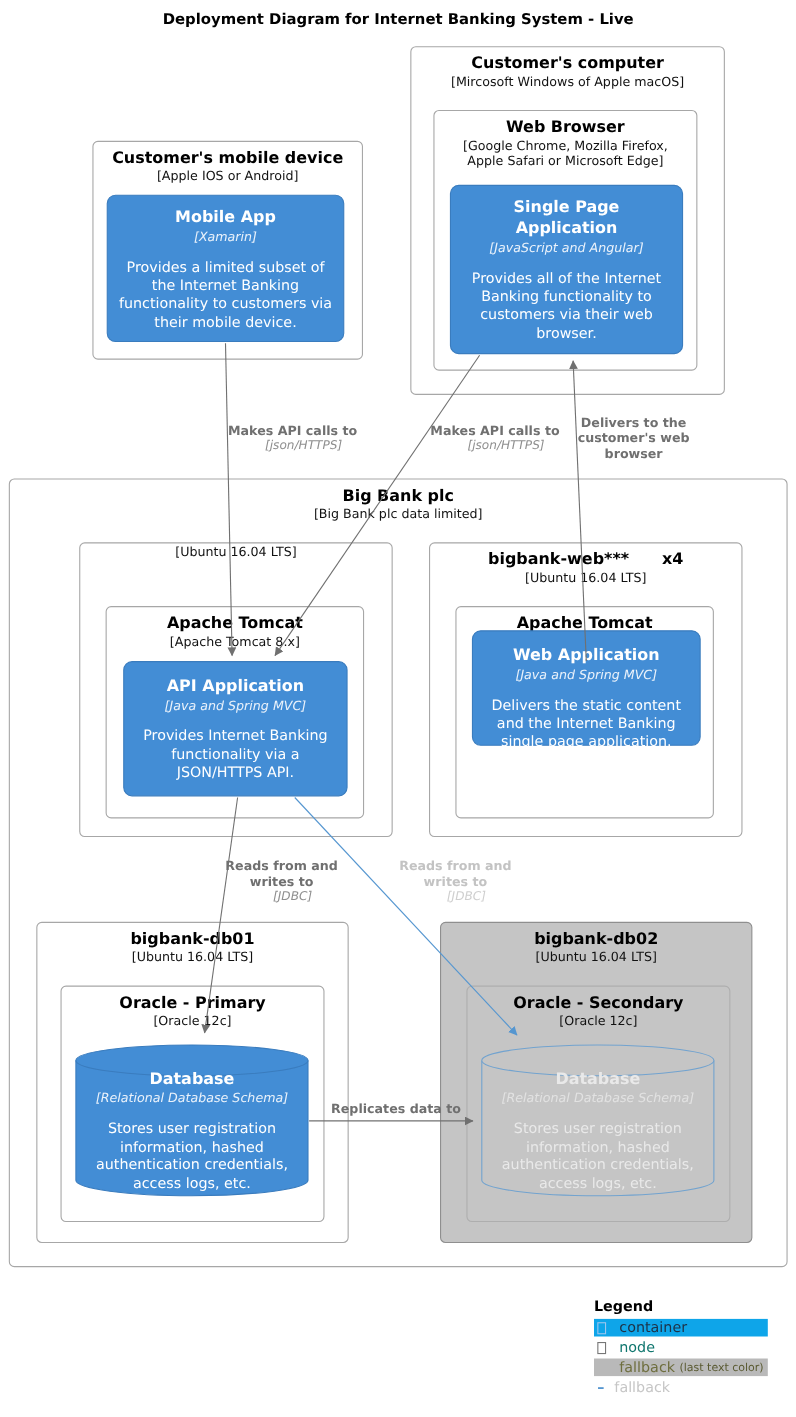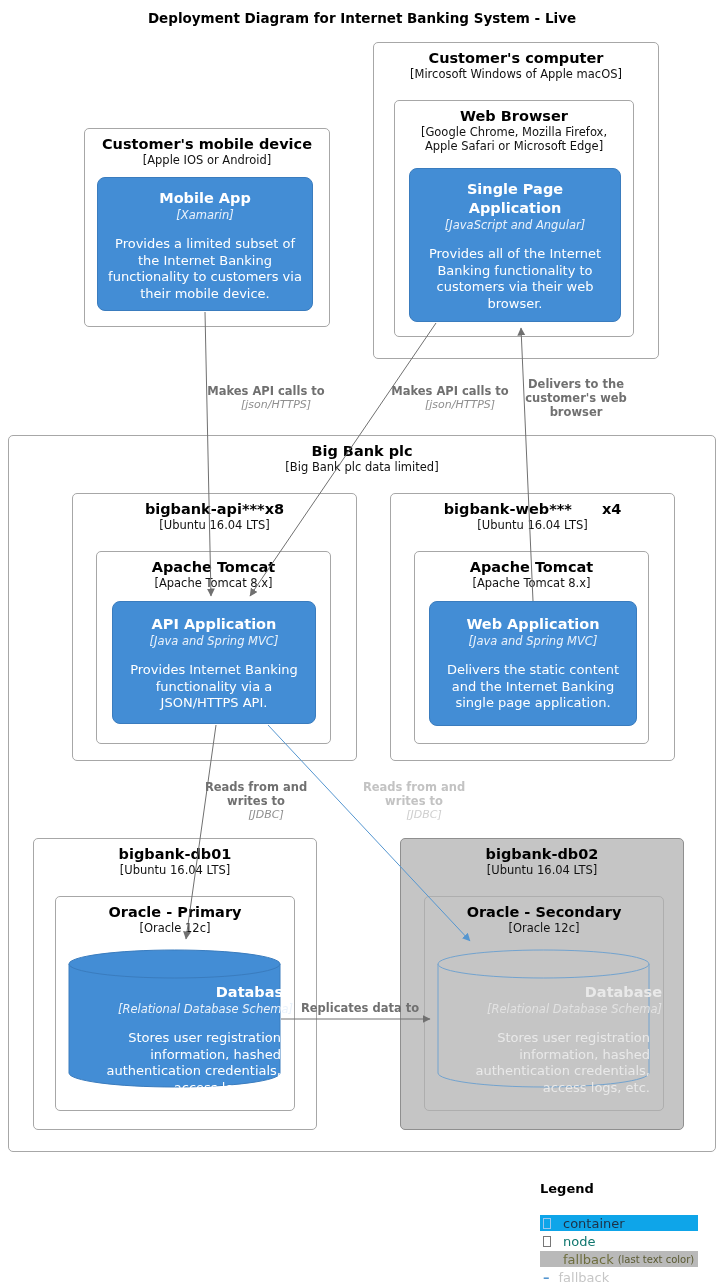--- a/index.html
+++ b/index.html
@@ -23,32 +23,32 @@
   .node-sub{font-size:11.5px;line-height:14px;color:#111;}
   .title-row{display:flex;justify-content:center;gap:30px;}
   .container-box{
     background:#438dd5;border:1px solid #3a7cbe;border-radius:8px;
     box-sizing:border-box;text-align:center;color:#fff;
   }
   .c-title{font-size:14.5px;font-weight:bold;line-height:19px;padding-top:11px;}
   .c-title.narrow{max-width:130px;margin:0 auto;}
   .c-tech{font-size:11.5px;font-style:italic;line-height:15px;color:#eaf2fb;}
   .c-desc{font-size:13px;line-height:16.5px;margin-top:13px;padding:0 10px;}
-  .cyl-text{left:12px;width:100%;text-align:right;color:#fff;margin-top:11px;}
+  .cyl-text{left:0;width:100%;text-align:center;color:#fff;}
   .cyl-text .c-desc{padding:0 12px;}
   .cyl-text.dim{color:#e9e9e9;}
   .cyl-text.dim .c-tech{color:#e2e2e2;}
   .rel-label{
     text-align:center;font-size:11.5px;font-weight:bold;color:#707070;line-height:14px;
   }
   .rel-tech{font-size:11px;font-weight:normal;font-style:italic;color:#8f8f8f;margin-left:20px;}
   .rel-label.faded{color:#c3c3c3;}
   .rel-label.faded .rel-tech{color:#cfcfcf;}
   .legend{left:540px;top:1181px;width:158px;}
-  .legend-title{font-size:13px;font-weight:bold;color:#000;margin-bottom:19px;}
+  .legend-title{font-size:13px;font-weight:bold;color:#000;margin-bottom:3px;}
   .legend-row{display:flex;align-items:center;height:16px;margin-bottom:2px;font-size:13px;}
   .legend-row .swatch{
     display:inline-block;width:8px;height:11px;margin:0 12px 0 3px;box-sizing:border-box;
   }
   .legend-row.container-row{background:#0ea5e9;color:#1d3146;}
   .legend-row.container-row .swatch{border:1px solid #9cc6ee;}
   .legend-row.node-row{color:#0f766e;}
   .legend-row.node-row .swatch{border:1px solid #777;}
   .legend-row.fallback-bg-row{background:#b9b9b9;color:#6e6e3e;}
   .legend-row.fallback-bg-row .pad{display:inline-block;width:23px;}
@@ -87,21 +87,20 @@
     <div class="c-tech">[JavaScript and Angular]</div>
     <div class="c-desc">Provides all of the Internet Banking functionality to customers via their web browser.</div>
   </div>
 
   <div class="abs node" style="left:8px;top:435px;width:708px;height:717px;">
     <div class="node-title">Big Bank plc</div>
     <div class="node-sub">[Big Bank plc data limited]</div>
   </div>
 
   <div class="abs node" style="left:72px;top:493px;width:285px;height:268px;">
-    <div class="node-title">bigbank-api***x8</div>
     <div class="node-sub">[Ubuntu 16.04 LTS]</div>
   </div>
   <div class="abs node" style="left:96px;top:551px;width:235px;height:193px;">
     <div class="node-title">Apache Tomcat</div>
     <div class="node-sub">[Apache Tomcat 8.x]</div>
   </div>
   <div class="abs container-box" style="left:112px;top:601px;width:204px;height:123px;">
     <div class="c-title" style="padding-top:13px;">API Application</div>
     <div class="c-tech">[Java and Spring MVC]</div>
     <div class="c-desc">Provides Internet Banking functionality via a JSON/HTTPS API.</div>
@@ -111,21 +110,21 @@
     <div class="node-title title-row">
       <span>bigbank-web***</span>
       <span>x4</span>
     </div>
     <div class="node-sub">[Ubuntu 16.04 LTS]</div>
   </div>
   <div class="abs node" style="left:414px;top:551px;width:235px;height:193px;">
     <div class="node-title">Apache Tomcat</div>
     <div class="node-sub">[Apache Tomcat 8.x]</div>
   </div>
-  <div class="abs container-box" style="left:429px;top:601px;width:208px;height:125px;">
+  <div class="abs container-box" style="left:429px;top:573px;width:208px;height:105px;">
     <div class="c-title" style="padding-top:13px;">Web Application</div>
     <div class="c-tech">[Java and Spring MVC]</div>
     <div class="c-desc">Delivers the static content and the Internet Banking single page application.</div>
   </div>
 
   <div class="abs node" style="left:33px;top:838px;width:284px;height:292px;">
     <div class="node-title">bigbank-db01</div>
     <div class="node-sub">[Ubuntu 16.04 LTS]</div>
   </div>
   <div class="abs node" style="left:55px;top:896px;width:240px;height:215px;">

